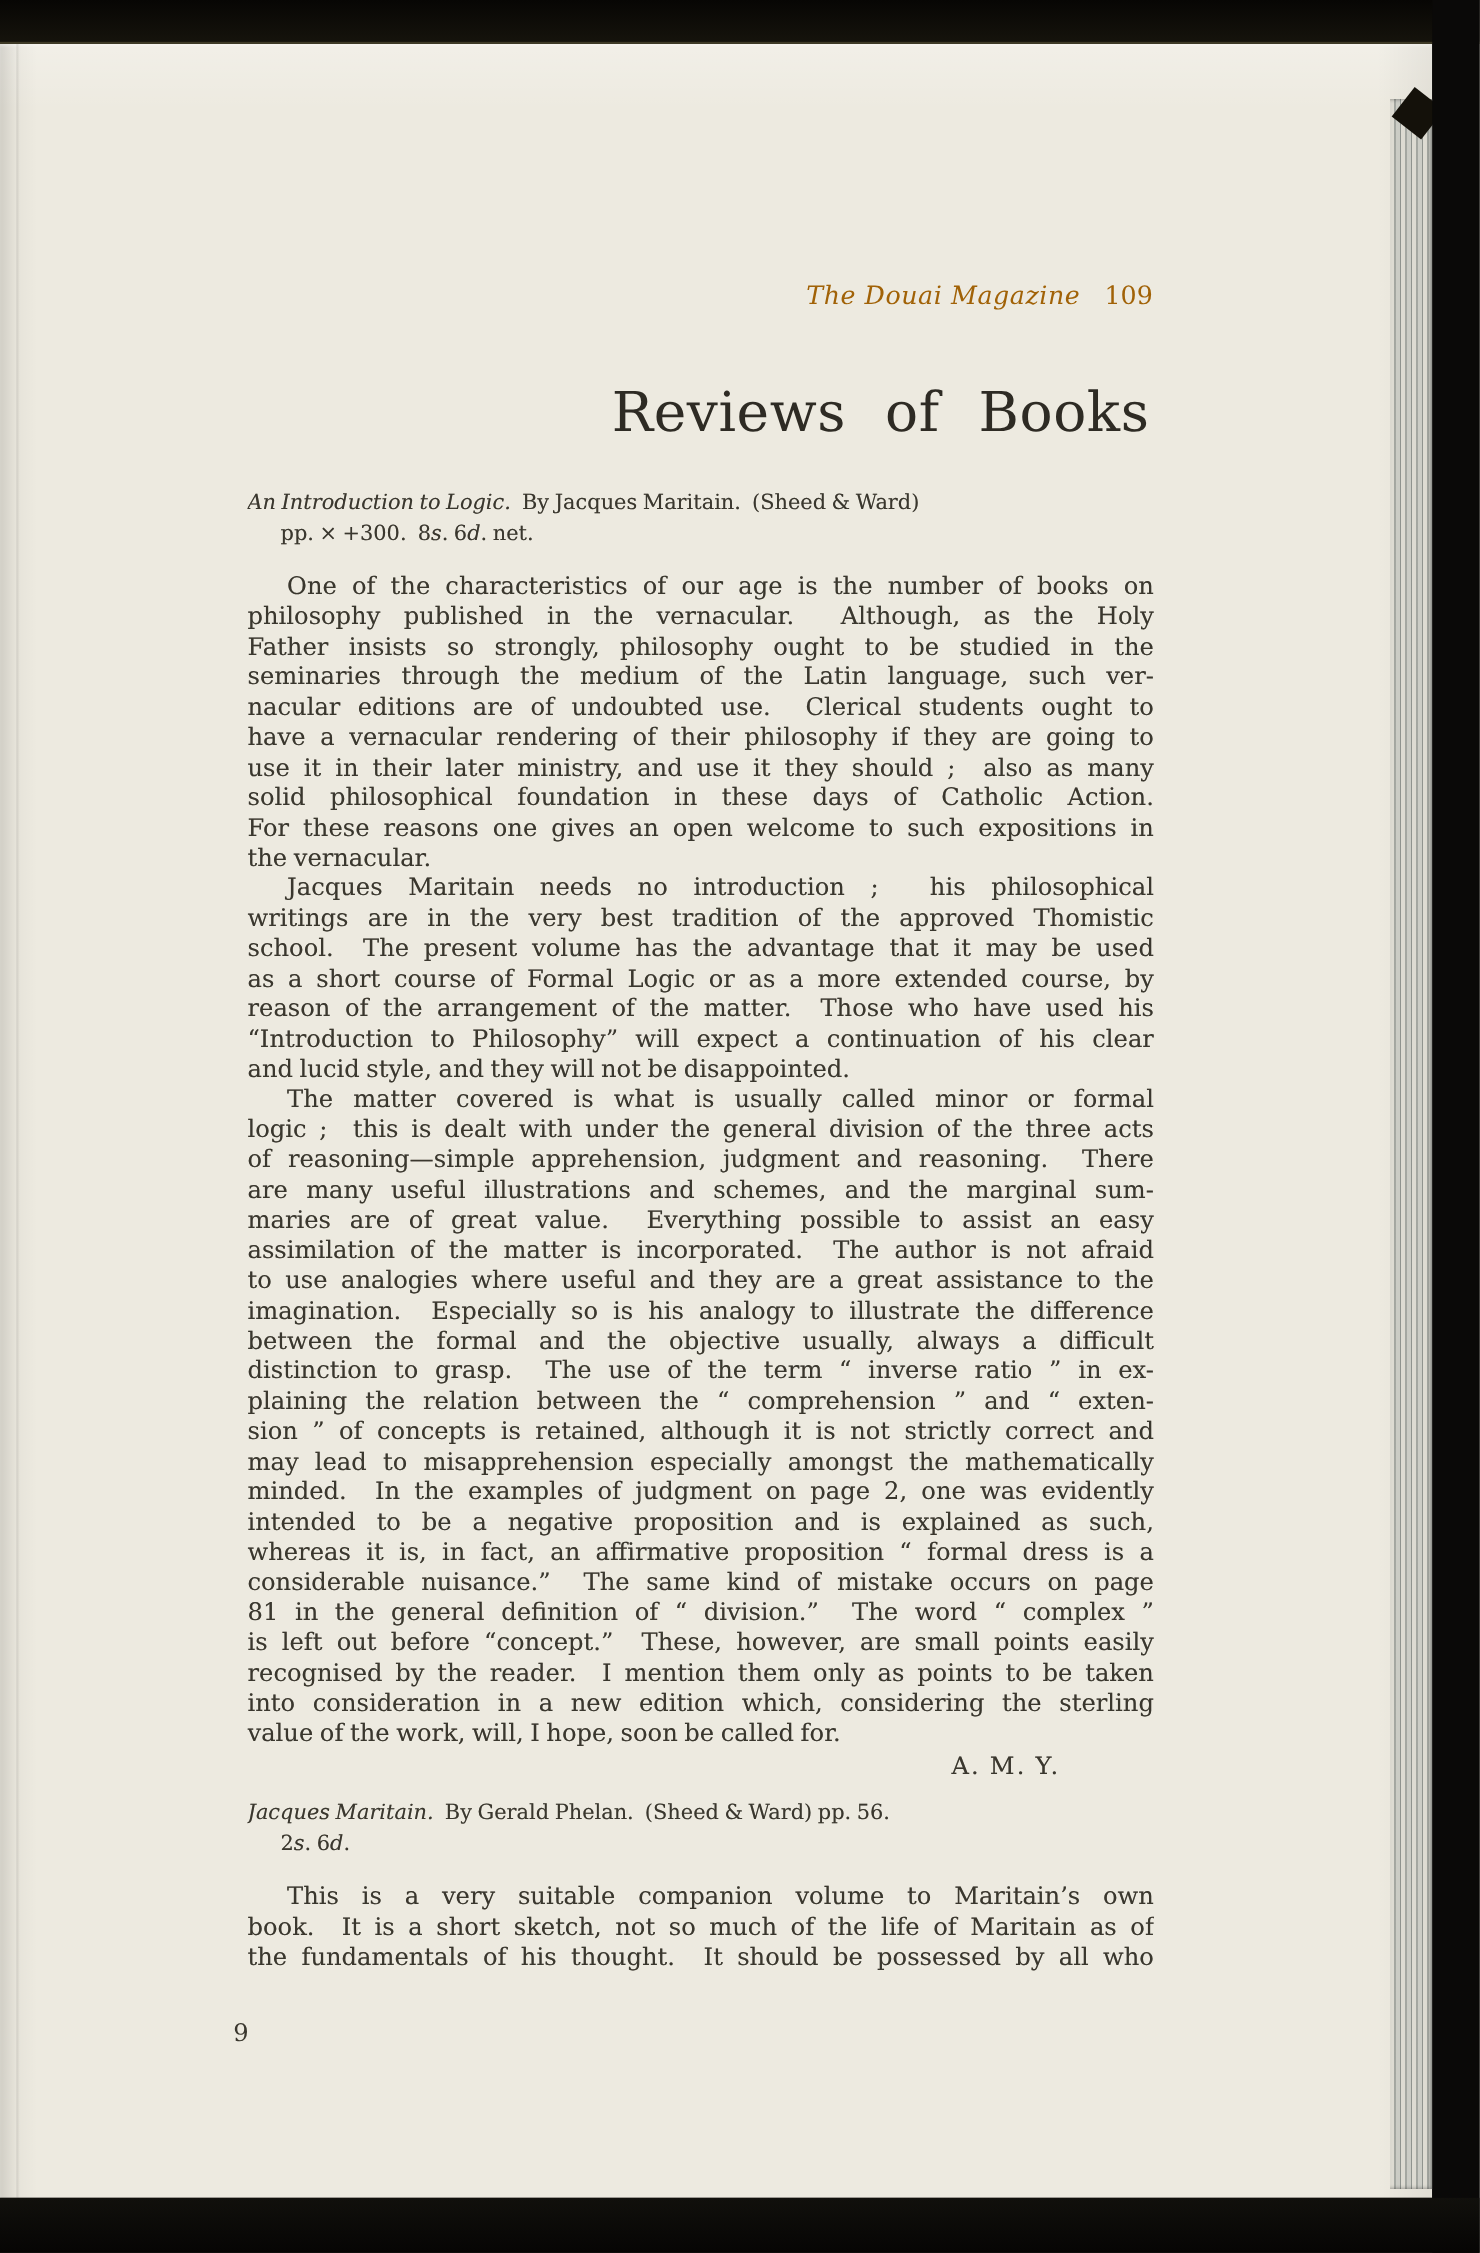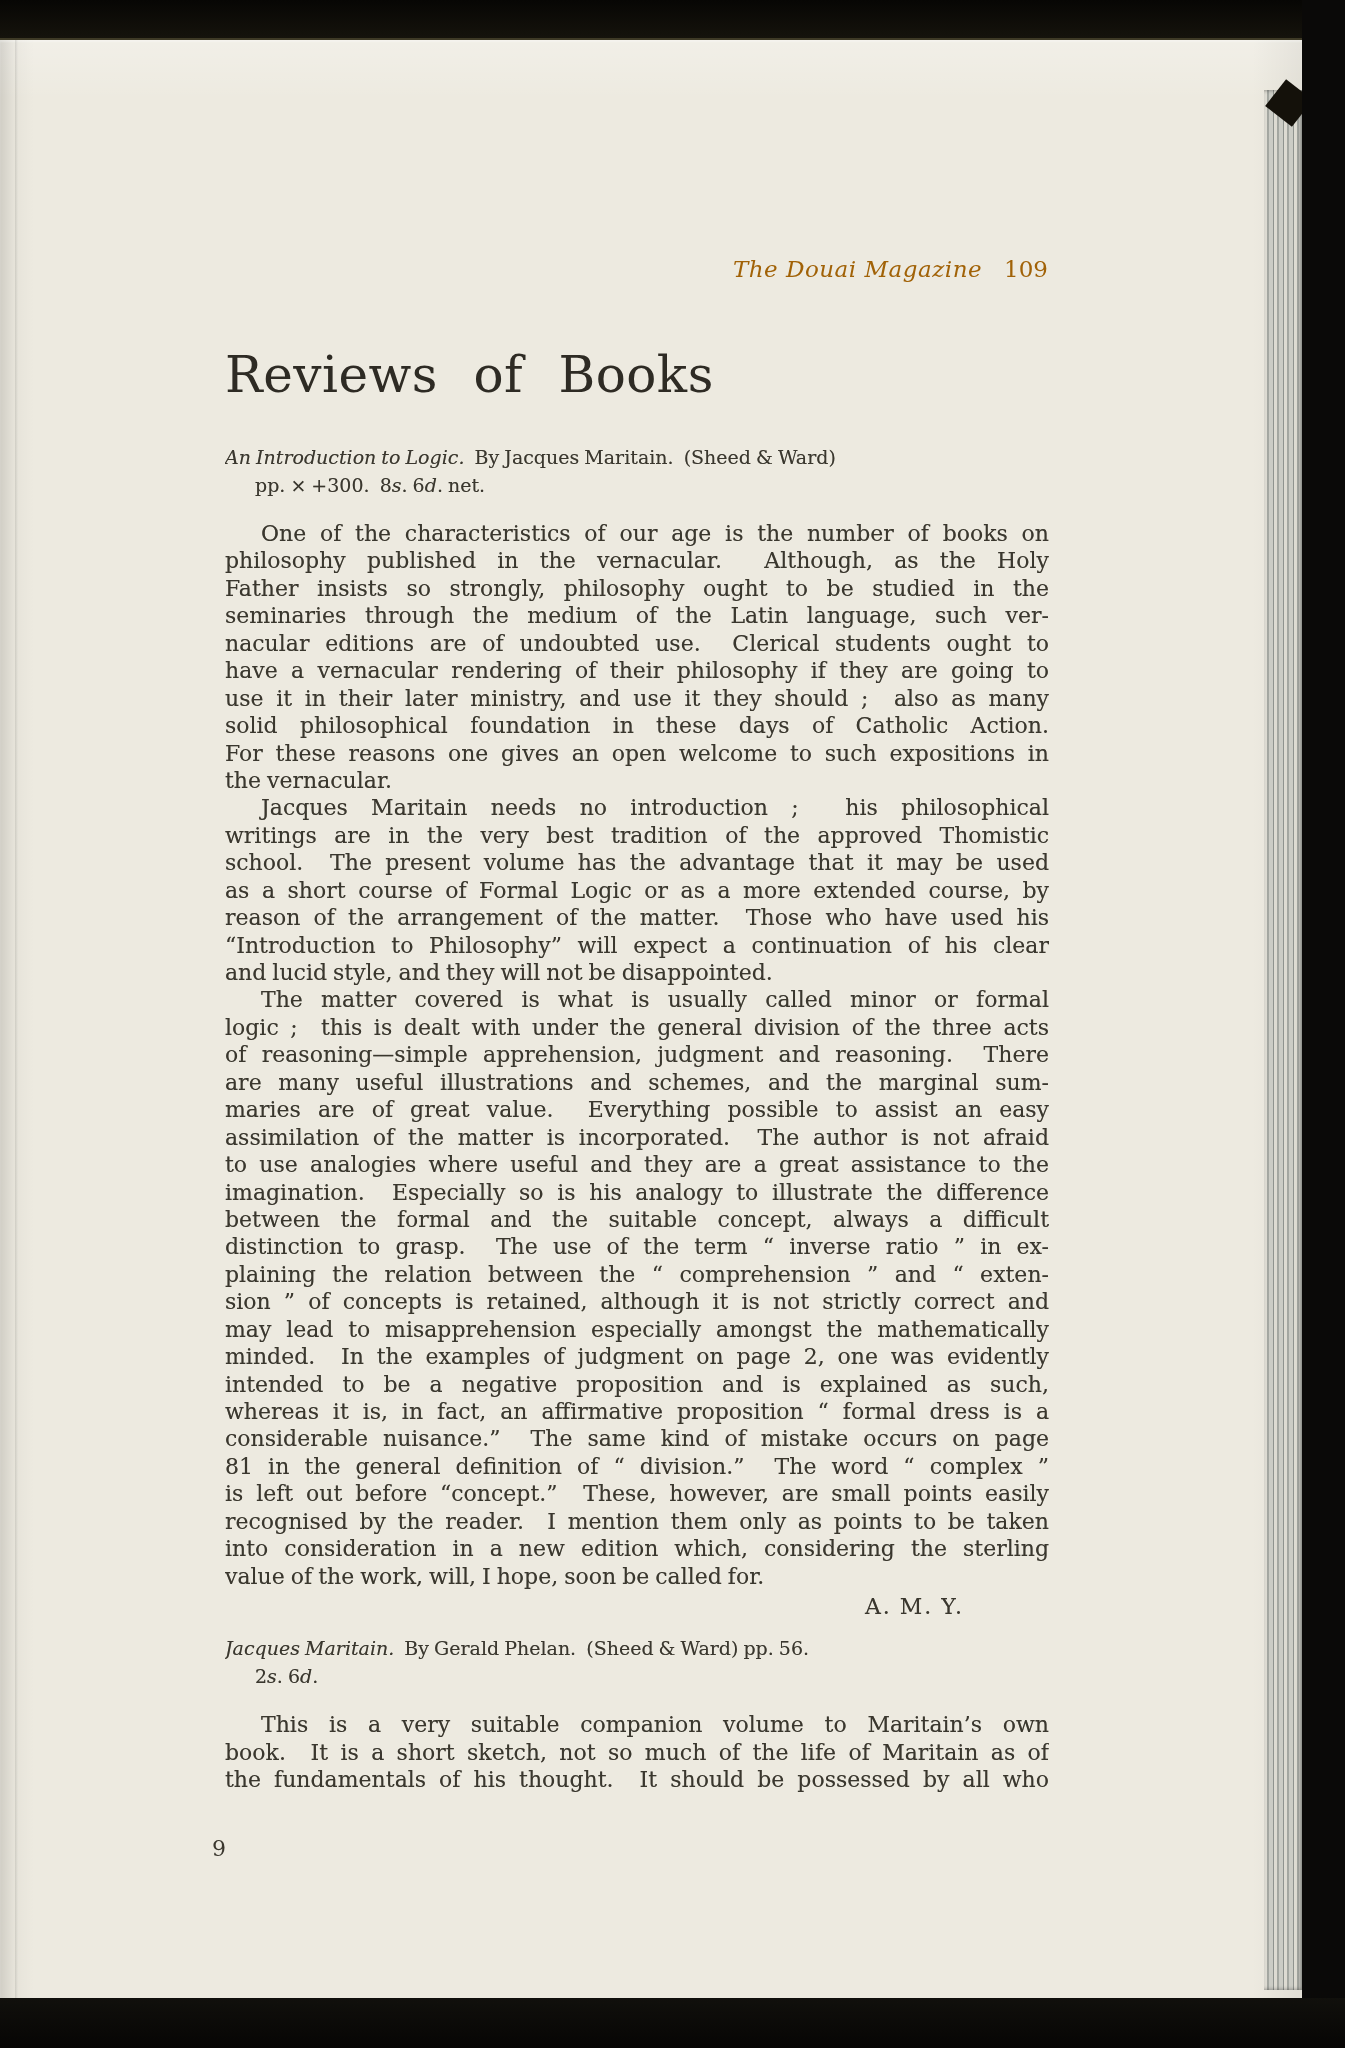--- a/index.html
+++ b/index.html
@@ -39,21 +39,21 @@
     background:#14110a;transform:rotate(38deg);}
   
   .running-header{
     position:absolute;left:225px;top:256px;width:823px;
     text-align:right;font-size:23px;color:#a16207;white-space:pre-wrap;
   }
   .running-header .mag{font-style:italic;letter-spacing:0.5px;}
   .running-header .folio{margin-left:22px;font-style:normal;}
   .section-title{
     position:absolute;left:225px;top:346px;width:820px;
-    text-align:left;font-size:50px;line-height:58px;color:#2e2b24;
+    text-align:right;font-size:50px;line-height:58px;color:#2e2b24;
     word-spacing:0.38em;letter-spacing:0.5px;
   }
   .reviews{
     position:absolute;left:225px;top:443px;width:824px;
     font-size:22px;color:#3a372e;word-spacing:-1px;
     text-shadow:0 0 0.5px rgba(58,55,46,0.45);
   }
   .review + .review{margin-top:12px;}
   .review-heading{font-size:19px;}
   .rh-line{line-height:28px;white-space:pre-wrap;height:28px;overflow:hidden;}
@@ -115,21 +115,21 @@
         <div class="line">“Introduction to Philosophy” will expect a continuation of his clear</div>
         <div class="line plain-last">and lucid style, and they will not be disappointed.</div>
         <div class="line first">The matter covered is what is usually called minor or formal</div>
         <div class="line">logic ;  this is dealt with under the general division of the three acts</div>
         <div class="line">of reasoning—simple apprehension, judgment and reasoning.  There</div>
         <div class="line">are many useful illustrations and schemes, and the marginal sum-</div>
         <div class="line">maries are of great value.  Everything possible to assist an easy</div>
         <div class="line">assimilation of the matter is incorporated.  The author is not afraid</div>
         <div class="line">to use analogies where useful and they are a great assistance to the</div>
         <div class="line">imagination.  Especially so is his analogy to illustrate the difference</div>
-        <div class="line">between the formal and the suitable concept, always a difficult</div>
+        <div class="line">between the formal and the objective usually, always a difficult</div>
         <div class="line">distinction to grasp.  The use of the term “ inverse ratio ” in ex-</div>
         <div class="line">plaining the relation between the “ comprehension ” and “ exten-</div>
         <div class="line">sion ” of concepts is retained, although it is not strictly correct and</div>
         <div class="line">may lead to misapprehension especially amongst the mathematically</div>
         <div class="line">minded.  In the examples of judgment on page 2, one was evidently</div>
         <div class="line">intended to be a negative proposition and is explained as such,</div>
         <div class="line">whereas it is, in fact, an affirmative proposition “ formal dress is a</div>
         <div class="line">considerable nuisance.”  The same kind of mistake occurs on page</div>
         <div class="line">81 in the general definition of “ division.”  The word “ complex ”</div>
         <div class="line">is left out before “concept.”  These, however, are small points easily</div>

